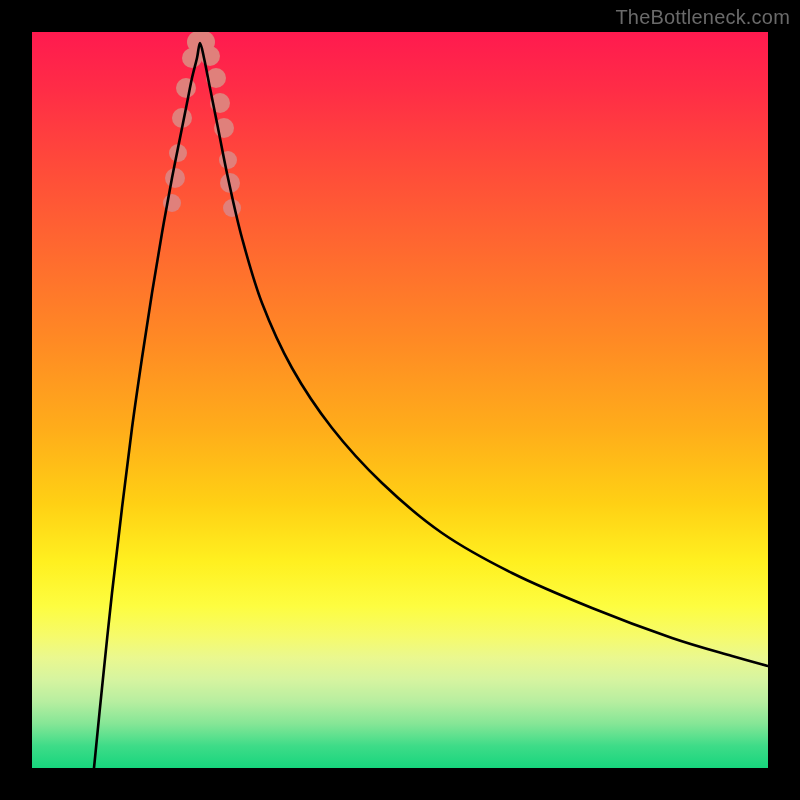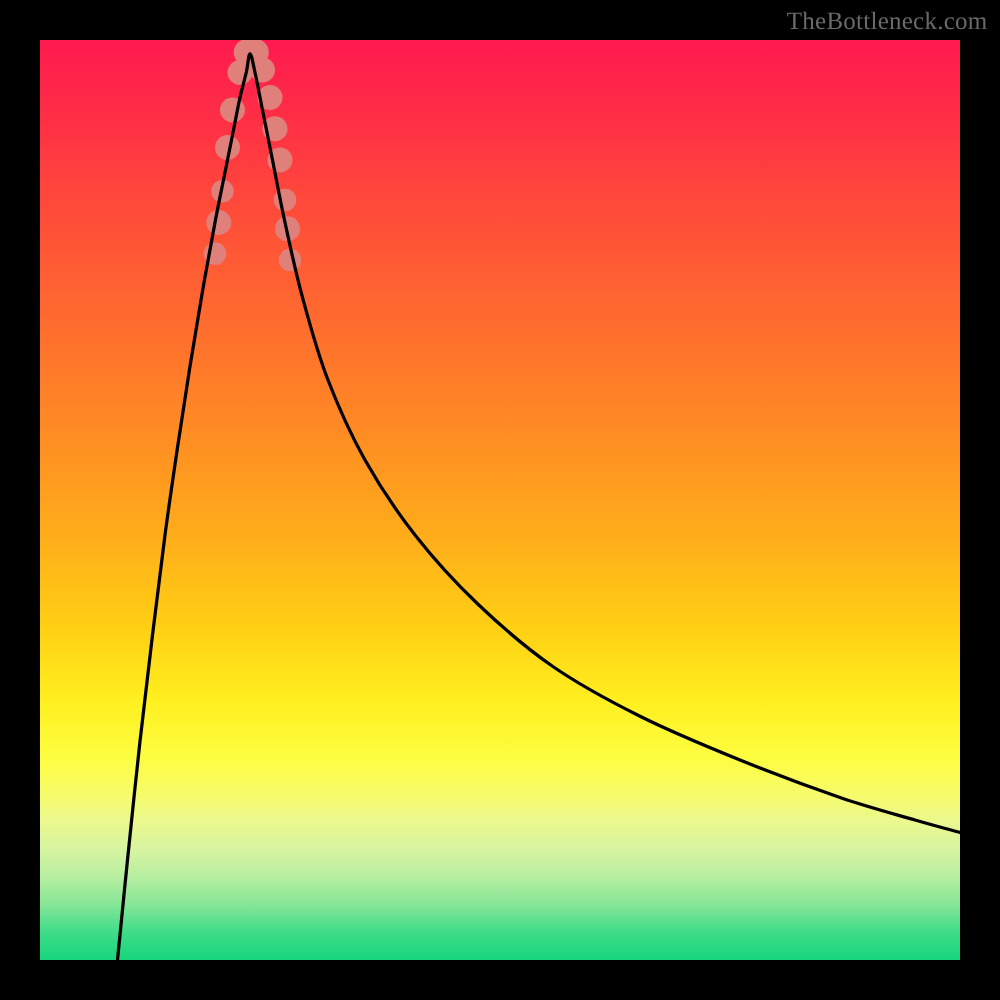--- a/index.html
+++ b/index.html
@@ -45,21 +45,21 @@
       #b7eea0 91%,
       #85e696 94%,
       #3edc88 97%,
       #17d57d 100%
     );
   }
   .watermark {
     position: absolute;
     top: 6px;
     right: 10px;
-    font-family: Liberation Serif, serif;
+    font-family: Liberation Sans, sans-serif;
     font-size: 20px;
     color: #6a6a6a;
     letter-spacing: 0.2px;
     user-select: none;
   }
   svg.curve {
     position: absolute;
     inset: 0;
     width: 100%;
     height: 100%;

